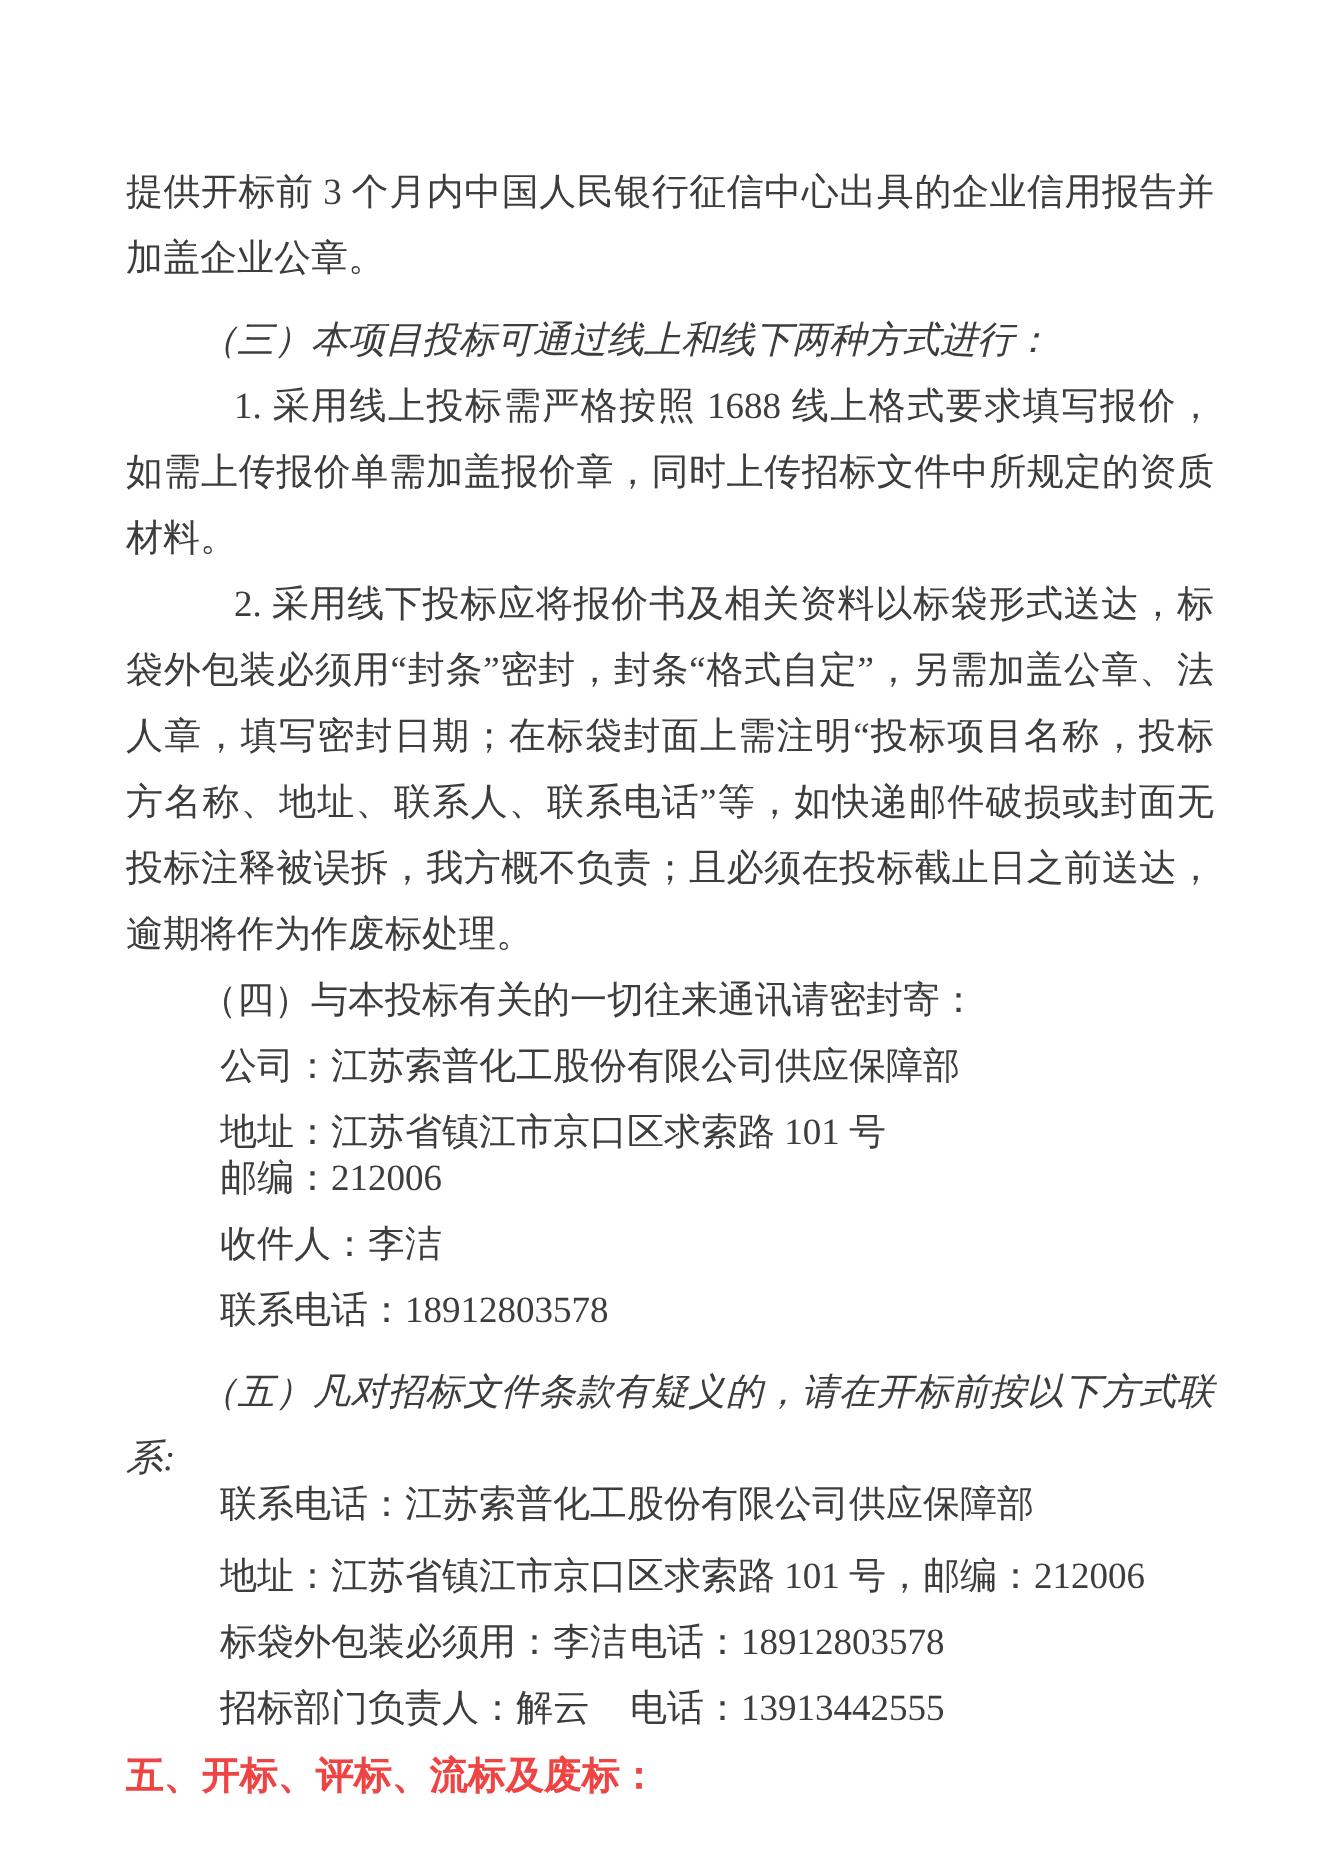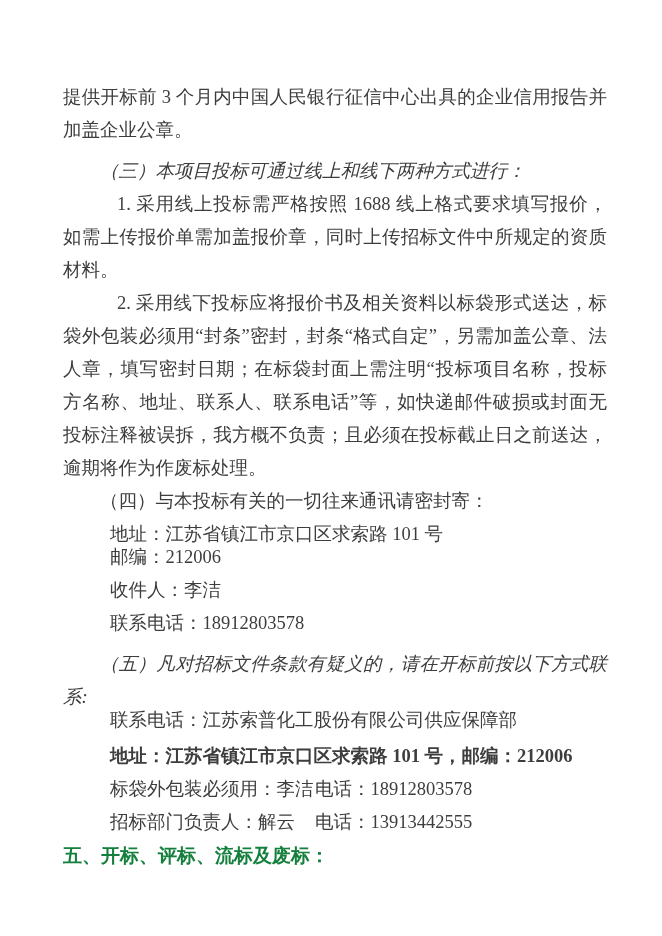--- a/index.html
+++ b/index.html
@@ -28,51 +28,52 @@
   }
   
   .indent { text-indent: 37px; }
   
   .indent-num { text-indent: 54px; }
   
   .cline { text-indent: 47px; text-align: left; }
   
   .tight { margin-top: -10px !important; }
   .sp8 { margin-top: 8px !important; font-style: italic; }
-  .sp3 { margin-top: 3px !important; font-weight: bold; }
+  .sp3 { margin-top: 3px !important; }
   
   .contact-row { text-indent: 0; padding-left: 47px; text-align: left; }
   .contact-row .col-name {
     display: inline-block;
     width: 205px;
   }
   .final-heading {
     margin: 7px 0 0 22px;
     font-weight: bold;
     font-size: 19px;
     line-height: 33px;
-    color: #15803d;
+    color: #ef4444;
     text-align: left;
   }
 </style>
 </head>
 <body>
 
 <div class="page">
 
   <p>提供开标前 3 个月内中国人民银行征信中心出具的企业信用报告并加盖企业公章。</p>
 
   <p class="indent sp8">（三）本项目投标可通过线上和线下两种方式进行：</p>
 
   <p class="indent-num">1. 采用线上投标需严格按照 1688 线上格式要求填写报价，如需上传报价单需加盖报价章，同时上传招标文件中所规定的资质材料。</p>
 
   <p class="indent-num">2. 采用线下投标应将报价书及相关资料以标袋形式送达，标袋外包装必须用“封条”密封，封条“格式自定”，另需加盖公章、法人章，填写密封日期；在标袋封面上需注明“投标项目名称，投标方名称、地址、联系人、联系电话”等，如快递邮件破损或封面无投标注释被误拆，我方概不负责；且必须在投标截止日之前送达，逾期将作为作废标处理。</p>
 
   <p class="indent">（四）与本投标有关的一切往来通讯请密封寄：</p>
 
+  <p class="cline">公司：江苏索普化工股份有限公司供应保障部</p>
 
   <p class="cline">地址：江苏省镇江市京口区求索路 101 号</p>
 
   <p class="cline tight">邮编：212006</p>
 
   <p class="cline">收件人：李洁</p>
 
   <p class="cline">联系电话：18912803578</p>
 
   <p class="indent sp8">（五）凡对招标文件条款有疑义的，请在开标前按以下方式联系:</p>

